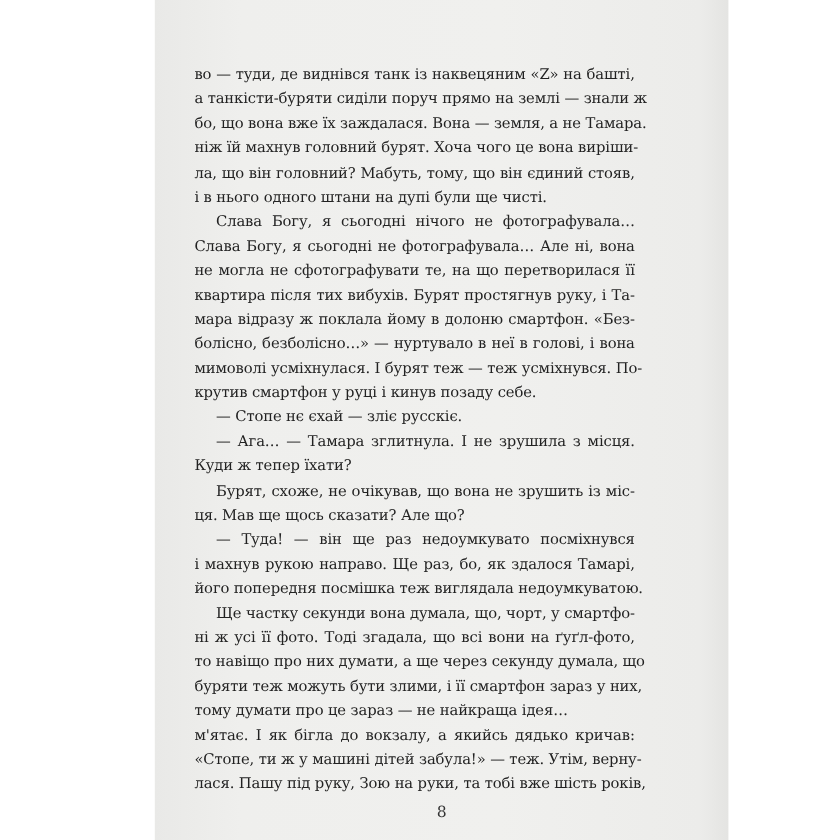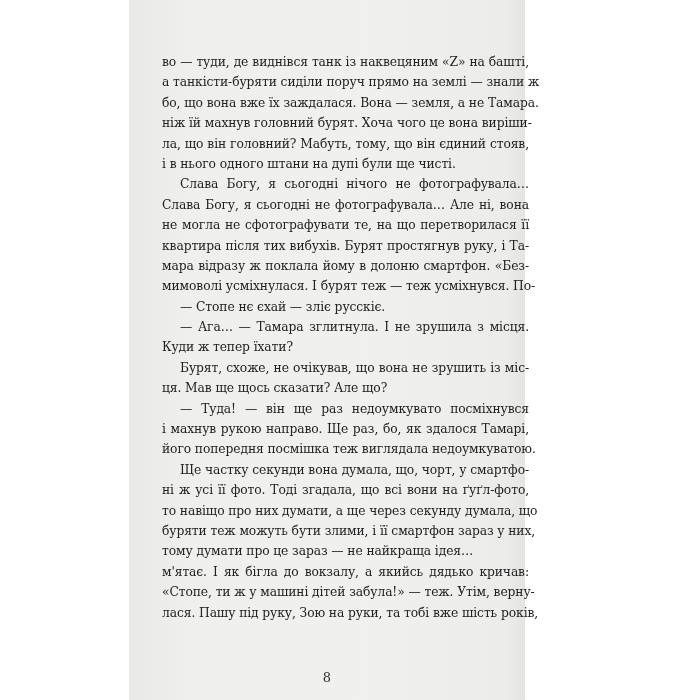--- a/index.html
+++ b/index.html
@@ -7,21 +7,21 @@
       padding: 0;
       width: 700px;
       height: 700px;
       background: #ffffff;
       overflow: hidden;
     }
     .page {
       position: absolute;
       left: 129px;
       top: 0;
-      width: 396px;
+      width: 478px;
       height: 700px;
       background: linear-gradient(90deg, #e9e9e7 0%, #efefed 15%, #f0f0ee 60%, #ececea 95%, #e4e4e2 100%);
     }
     .text-block {
       position: absolute;
       left: 33px;
       top: 52px;
       width: 367px;
       font-family: "DejaVu Serif", serif;
       font-size: 12.3px;
@@ -62,21 +62,23 @@
       <span class="line">а танкісти-буряти сиділи поруч прямо на землі — знали ж</span>
       <span class="line">бо, що вона вже їх заждалася. Вона — земля, а не Тамара.</span>
       <span class="line">ніж їй махнув головний бурят. Хоча чого це вона виріши-</span>
       <span class="line">ла, що він головний? Мабуть, тому, що він єдиний стояв,</span>
       <span class="line last">і в нього одного штани на дупі були ще чисті.</span>
       <span class="line indent">Слава Богу, я сьогодні нічого не фотографувала…</span>
       <span class="line">Слава Богу, я сьогодні не фотографувала… Але ні, вона</span>
       <span class="line">не могла не сфотографувати те, на що перетворилася її</span>
       <span class="line">квартира після тих вибухів. Бурят простягнув руку, і Та-</span>
       <span class="line">мара відразу ж поклала йому в долоню смартфон. «Без-</span>
+      <span class="line">болісно, безболісно…» — нуртувало в неї в голові, і вона</span>
       <span class="line">мимоволі усміхнулася. І бурят теж — теж усміхнувся. По-</span>
+      <span class="line last">крутив смартфон у руці і кинув позаду себе.</span>
       <span class="line indent last">— Стопе нє єхай — зліє русскіє.</span>
       <span class="line indent">— Ага… — Тамара зглитнула. І не зрушила з місця.</span>
       <span class="line last">Куди ж тепер їхати?</span>
       <span class="line indent">Бурят, схоже, не очікував, що вона не зрушить із міс-</span>
       <span class="line last">ця. Мав ще щось сказати? Але що?</span>
       <span class="line indent">— Туда! — він ще раз недоумкувато посміхнувся</span>
       <span class="line">і махнув рукою направо. Ще раз, бо, як здалося Тамарі,</span>
       <span class="line last">його попередня посмішка теж виглядала недоумкуватою.</span>
       <span class="line indent">Ще частку секунди вона думала, що, чорт, у смартфо-</span>
       <span class="line">ні ж усі її фото. Тоді згадала, що всі вони на ґуґл-фото,</span>

